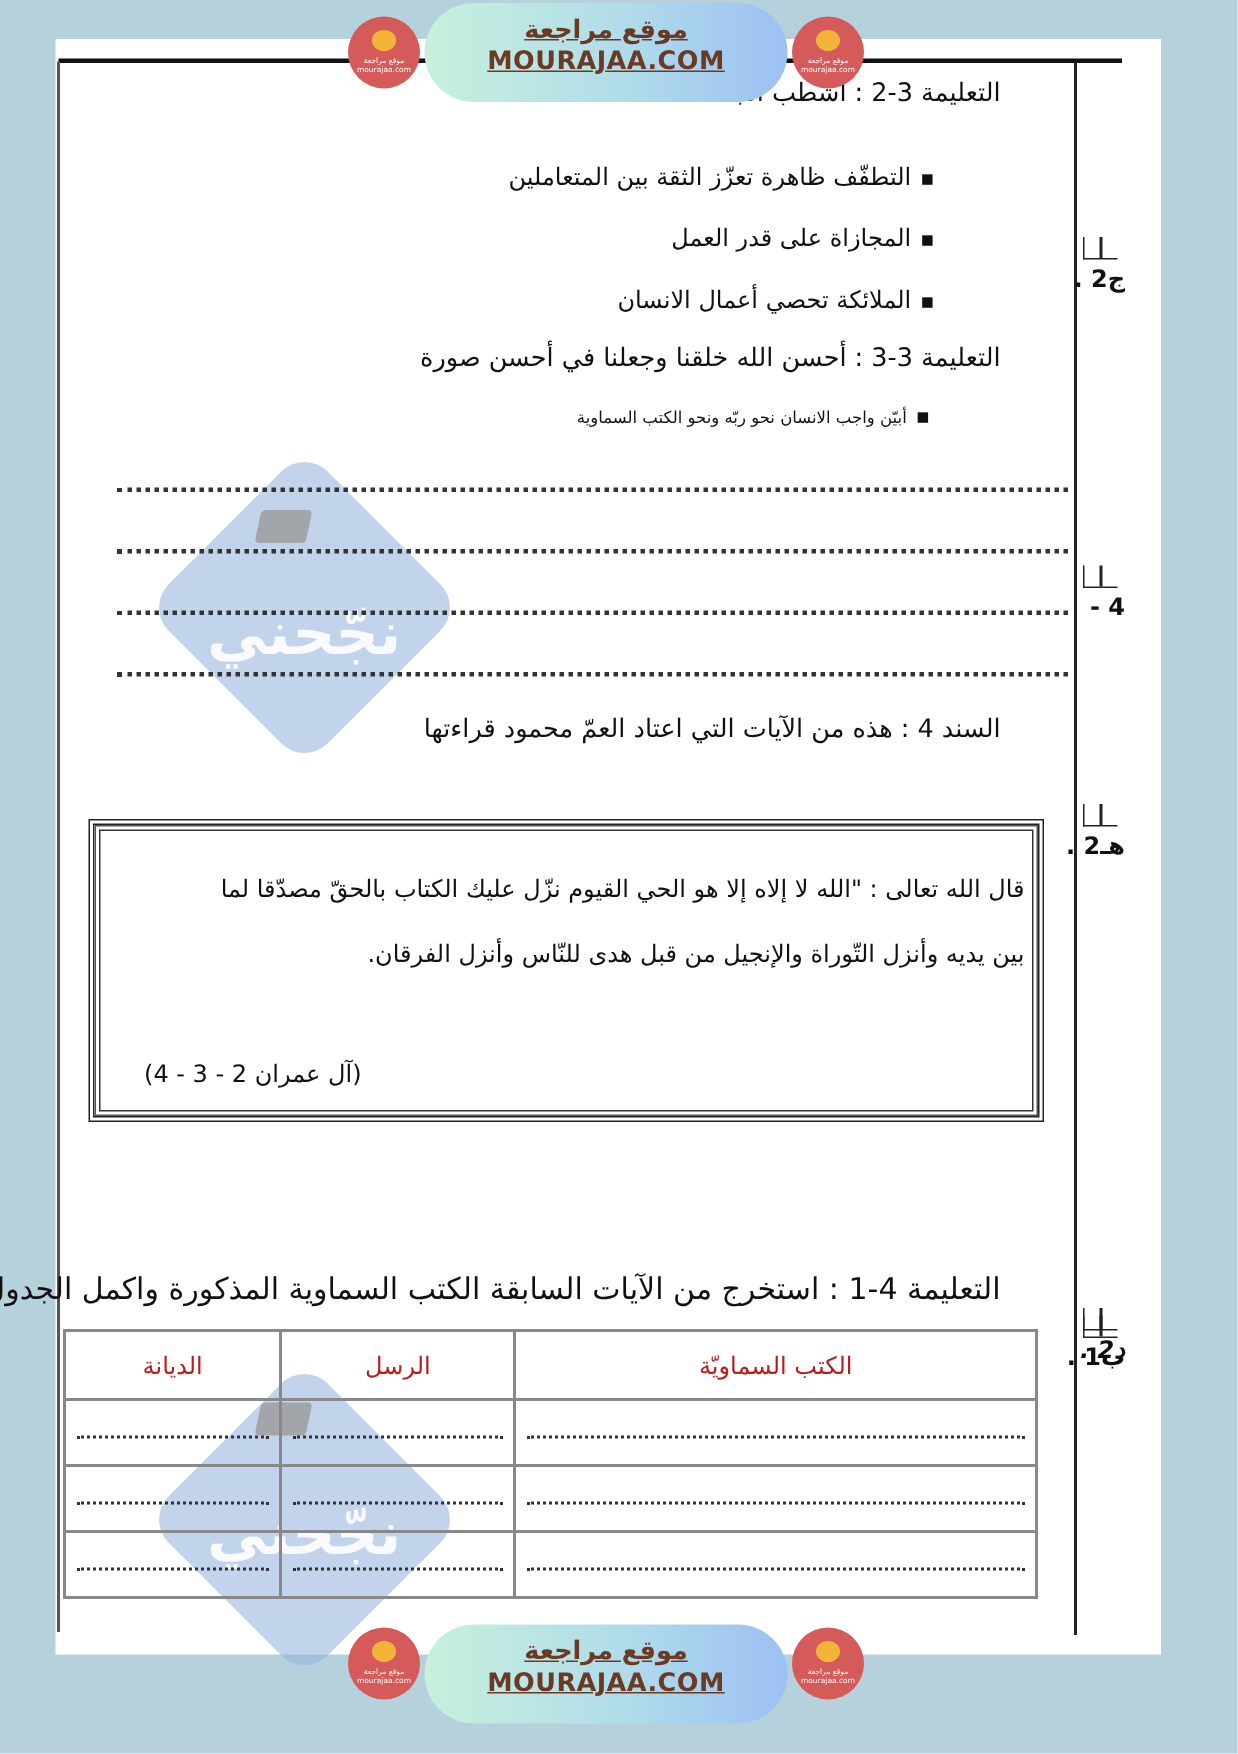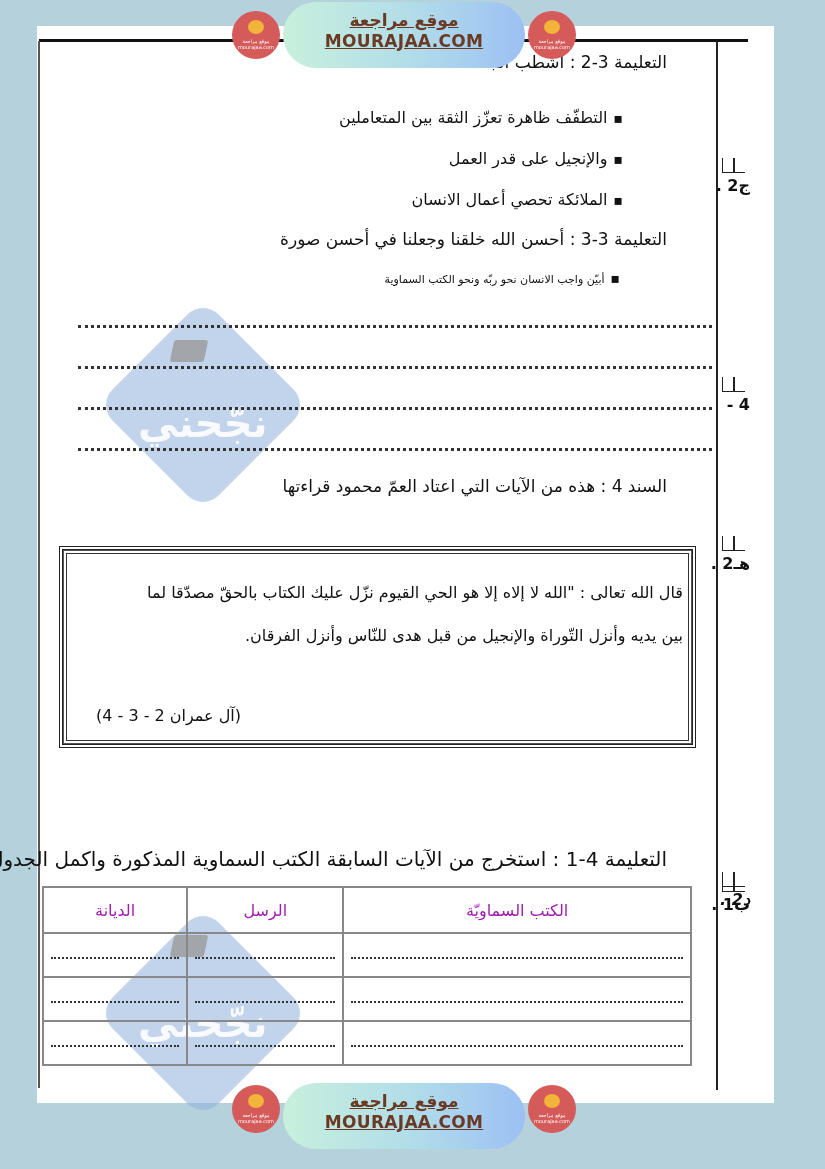--- a/index.html
+++ b/index.html
@@ -51,21 +51,21 @@
     border:4px double #222; box-shadow:0 0 0 1px #555 inset;
   }
   .quote-box .inner { position:absolute; left:3px; top:3px; right:3px; bottom:3px; border:1px solid #333; }
   .q-line { position:absolute; direction:rtl; text-align:right; font-size:16px; color:#111; white-space:nowrap; }
   table.answers {
     position:absolute; left:42px; top:886px; width:650px; border-collapse:collapse;
     direction:rtl;
   }
   table.answers th, table.answers td {
     border:2px solid #888; height:40px; text-align:center; font-weight:normal;
-    font-size:16px; color:#a21caf;
+    font-size:16px; color:#b91c1c;
   }
   table.answers th { height:42px; }
   table.answers td .cell-dots {
     display:block; margin:0 6px; border-top:2px dotted #333; margin-top:6px;
   }
   .watermark {
     position:absolute; width:150px; height:150px; transform:rotate(45deg);
     background:#8fb0dd; opacity:0.55; border-radius:22px;
   }
   .wm-text {
@@ -105,21 +105,21 @@
 
 <div class="watermark" style="left:128px;top:330px;"></div>
 <div class="wm-cap" style="left:172px;top:340px;"></div>
 <div class="wm-text" style="left:138px;top:400px;">نجّحني</div>
 <div class="watermark" style="left:128px;top:938px;"></div>
 <div class="wm-cap" style="left:172px;top:935px;"></div>
 <div class="wm-text" style="left:138px;top:1000px;">نجّحني</div>
 
 <div class="ar instr" style="right:158px;top:52px;">التعليمة 3-2 : أشطب الجملة الخاطئة</div>
 <div class="ar bullet" style="right:202px;top:108px;">التطفّف ظاهرة تعزّز الثقة بين المتعاملين</div>
-<div class="ar bullet" style="right:202px;top:149px;">والإنجيل على قدر العمل</div>
+<div class="ar bullet" style="right:202px;top:149px;">المجازاة على قدر العمل</div>
 <div class="ar bullet" style="right:202px;top:190px;">الملائكة تحصي أعمال الانسان</div>
 
 <div class="ar instr" style="right:158px;top:229px;">التعليمة 3-3 : أحسن الله خلقنا وجعلنا في أحسن صورة</div>
 <div class="ar bullet" style="right:205px;top:270px;font-size:11px;">أبيّن واجب الانسان نحو ربّه ونحو الكتب السماوية</div>
 <div class="dots" style="top:325px;"></div>
 <div class="dots" style="top:366px;"></div>
 <div class="dots" style="top:407px;"></div>
 <div class="dots" style="top:448px;"></div>
 
 <div class="ar instr" style="right:158px;top:476px;">السند 4 : هذه من الآيات التي اعتاد العمّ محمود قراءتها</div>

